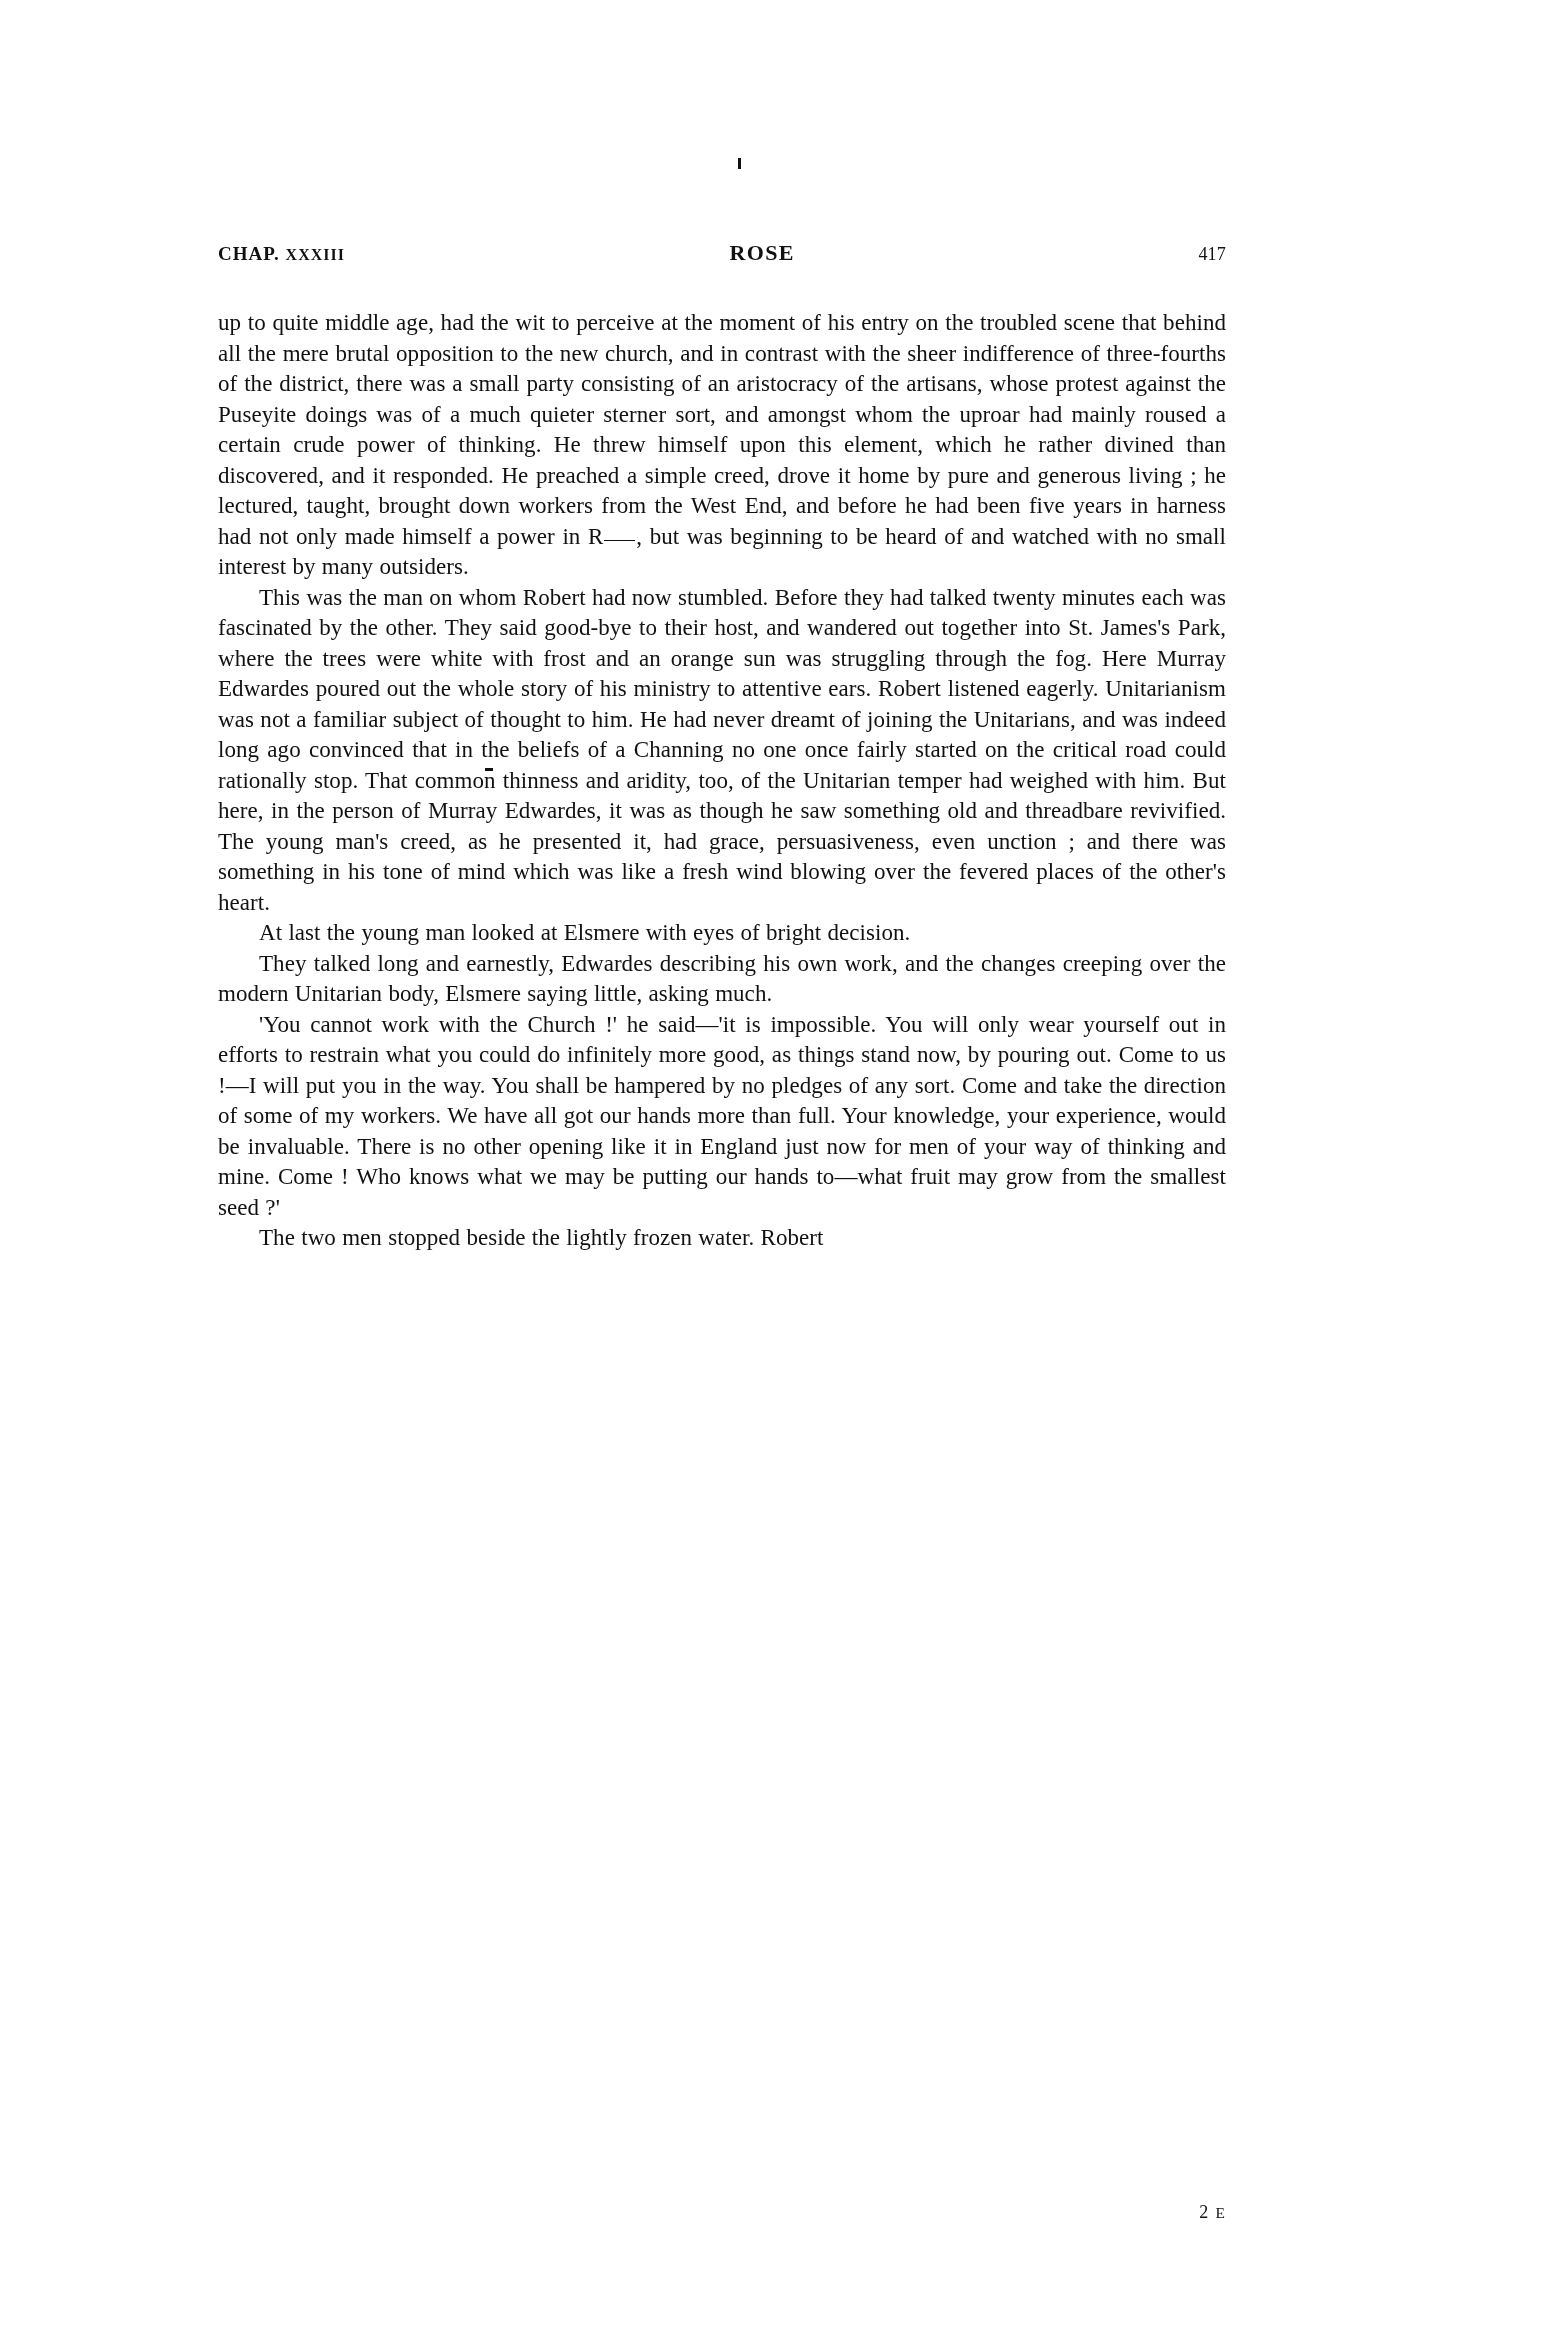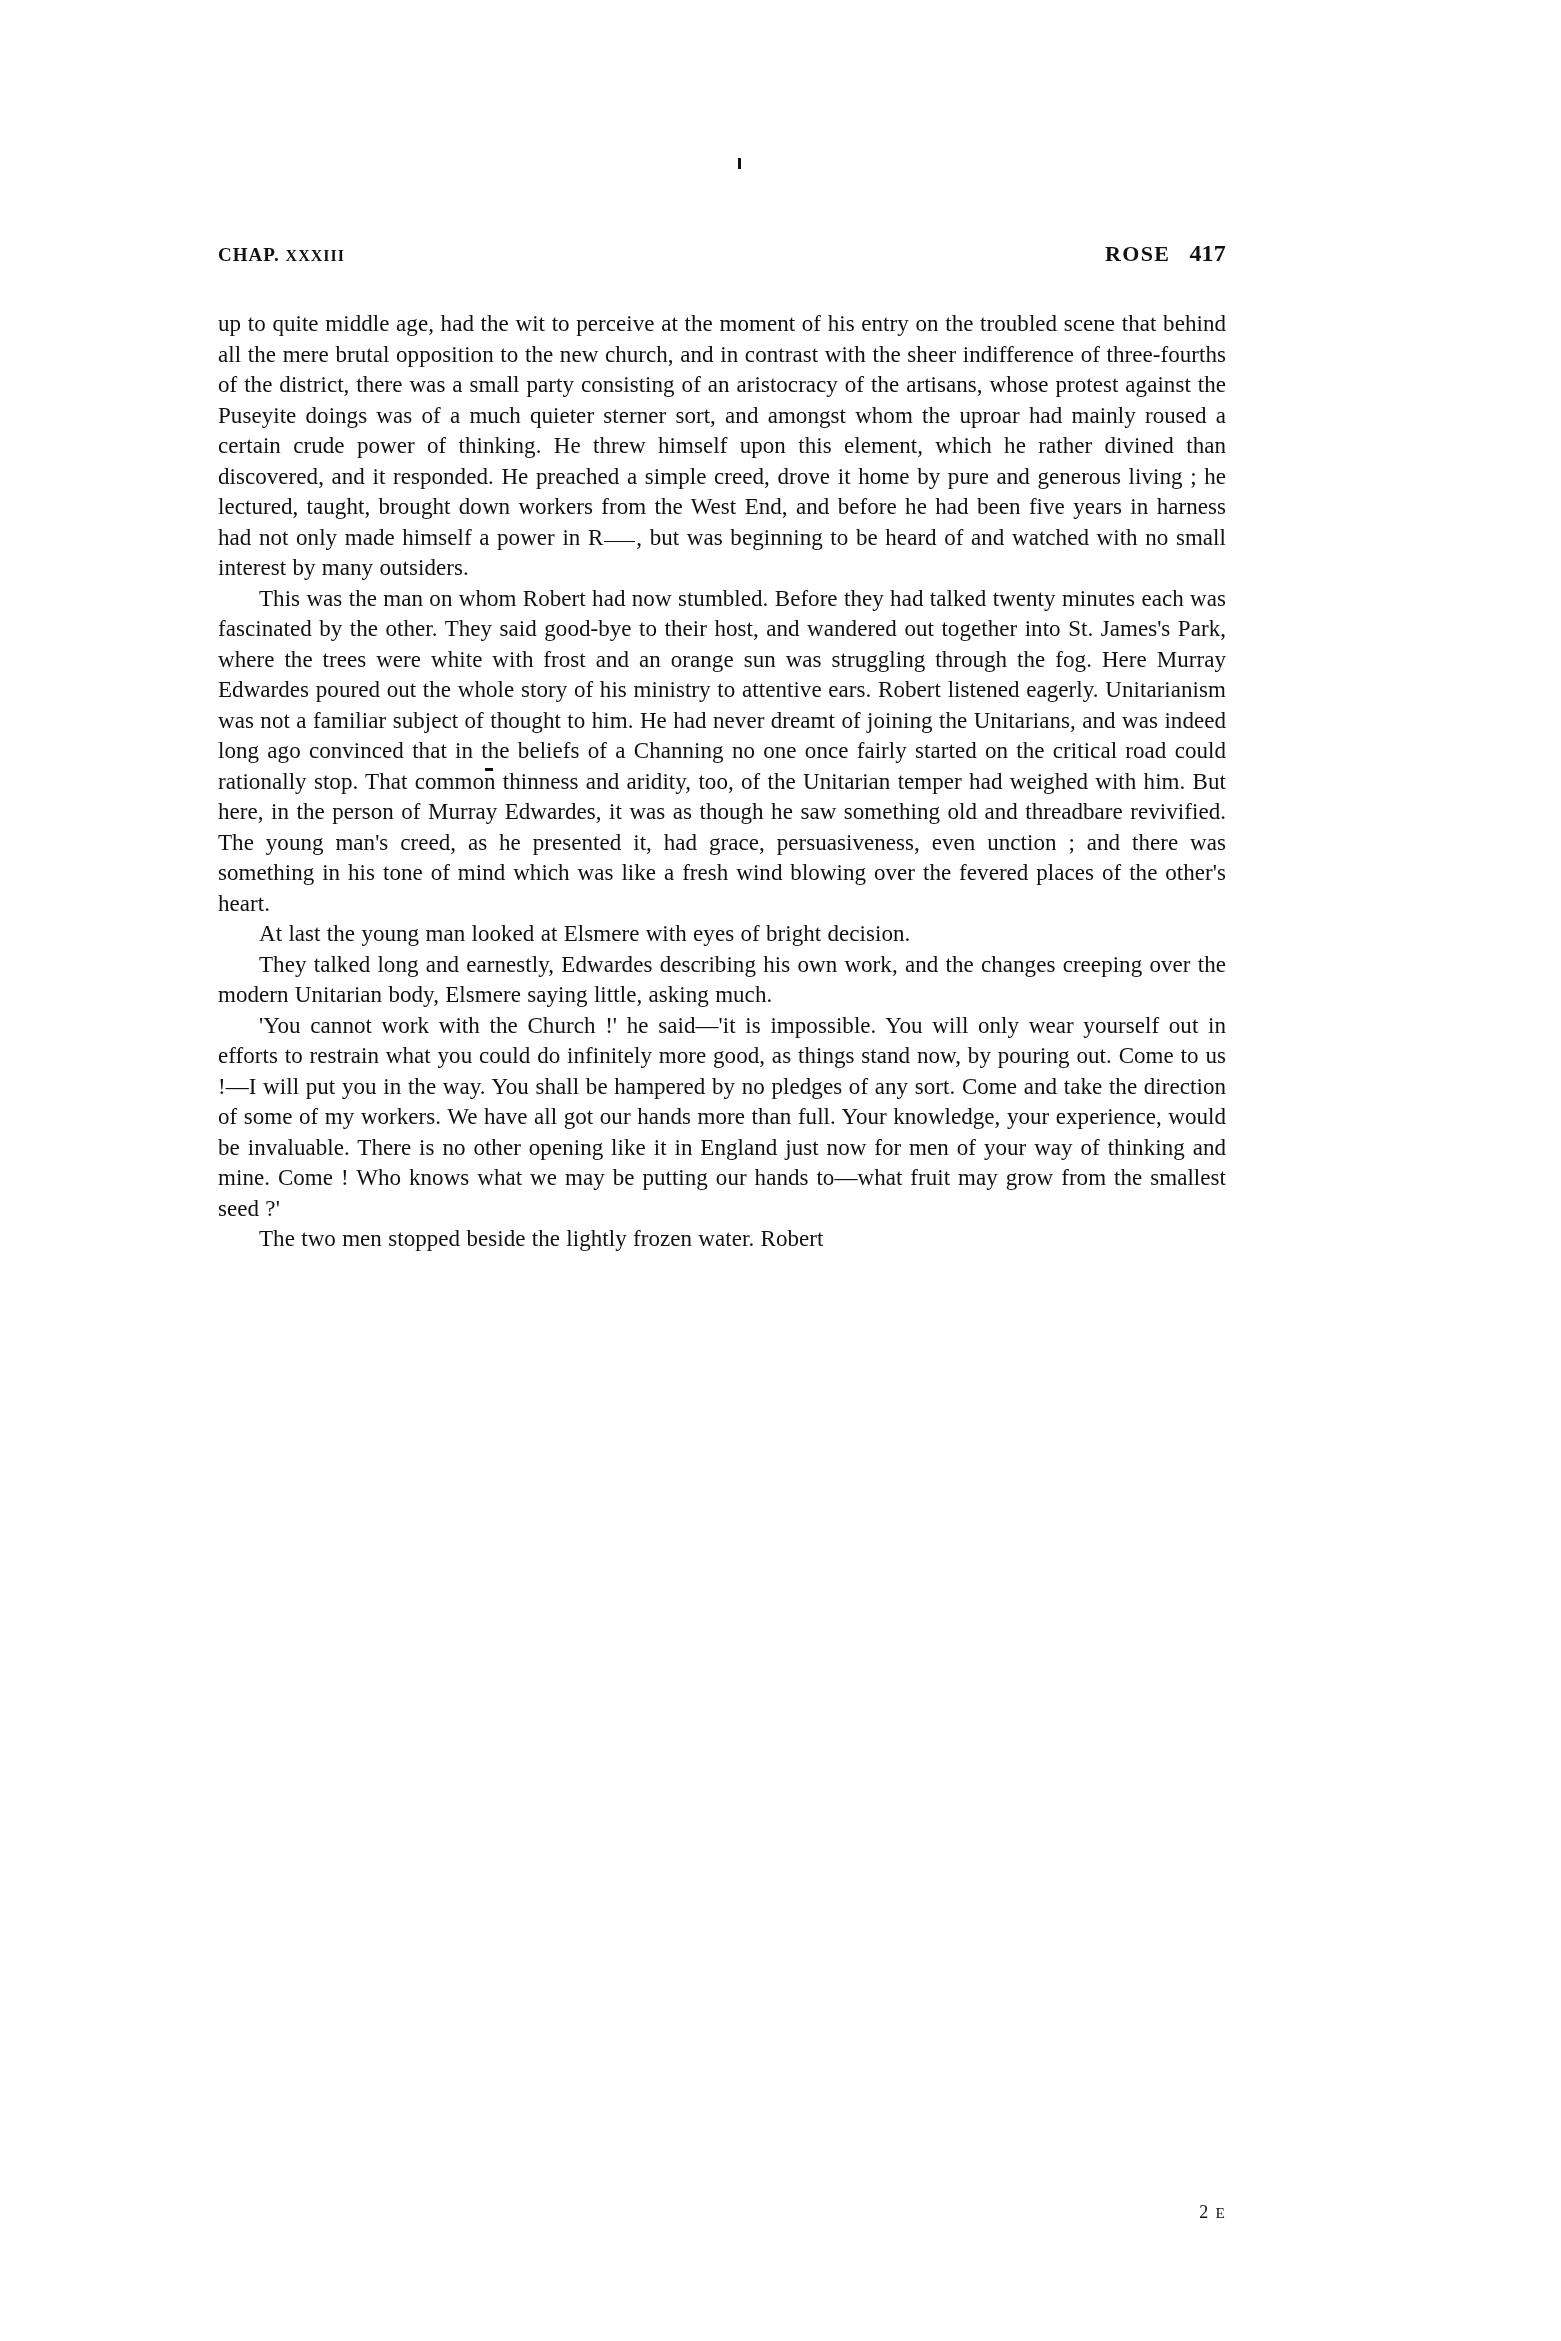--- a/index.html
+++ b/index.html
@@ -36,30 +36,30 @@
     letter-spacing: 1px;
     font-weight: 700;
     white-space: nowrap;
   }
   .rh-chapter .rh-num {
     font-size: 16px;
     letter-spacing: 1px;
   }
   .rh-title {
     flex: 1;
-    text-align: right;
+    text-align: center;
     font-size: 22px;
     font-weight: 700;
     letter-spacing: 1.4px;
     text-transform: uppercase;
     padding-right: 19px;
   }
   .rh-folio {
-    font-size: 24px;
-    font-weight: 700;
+    font-size: 18px;
+    font-weight: 400;
     white-space: nowrap;
   }
   .body-text p {
     margin: 0;
     font-size: 23px;
     line-height: 30.5px;
     text-align: justify;
     text-justify: inter-word;
     letter-spacing: 0.05px;
     word-spacing: 0.5px;

